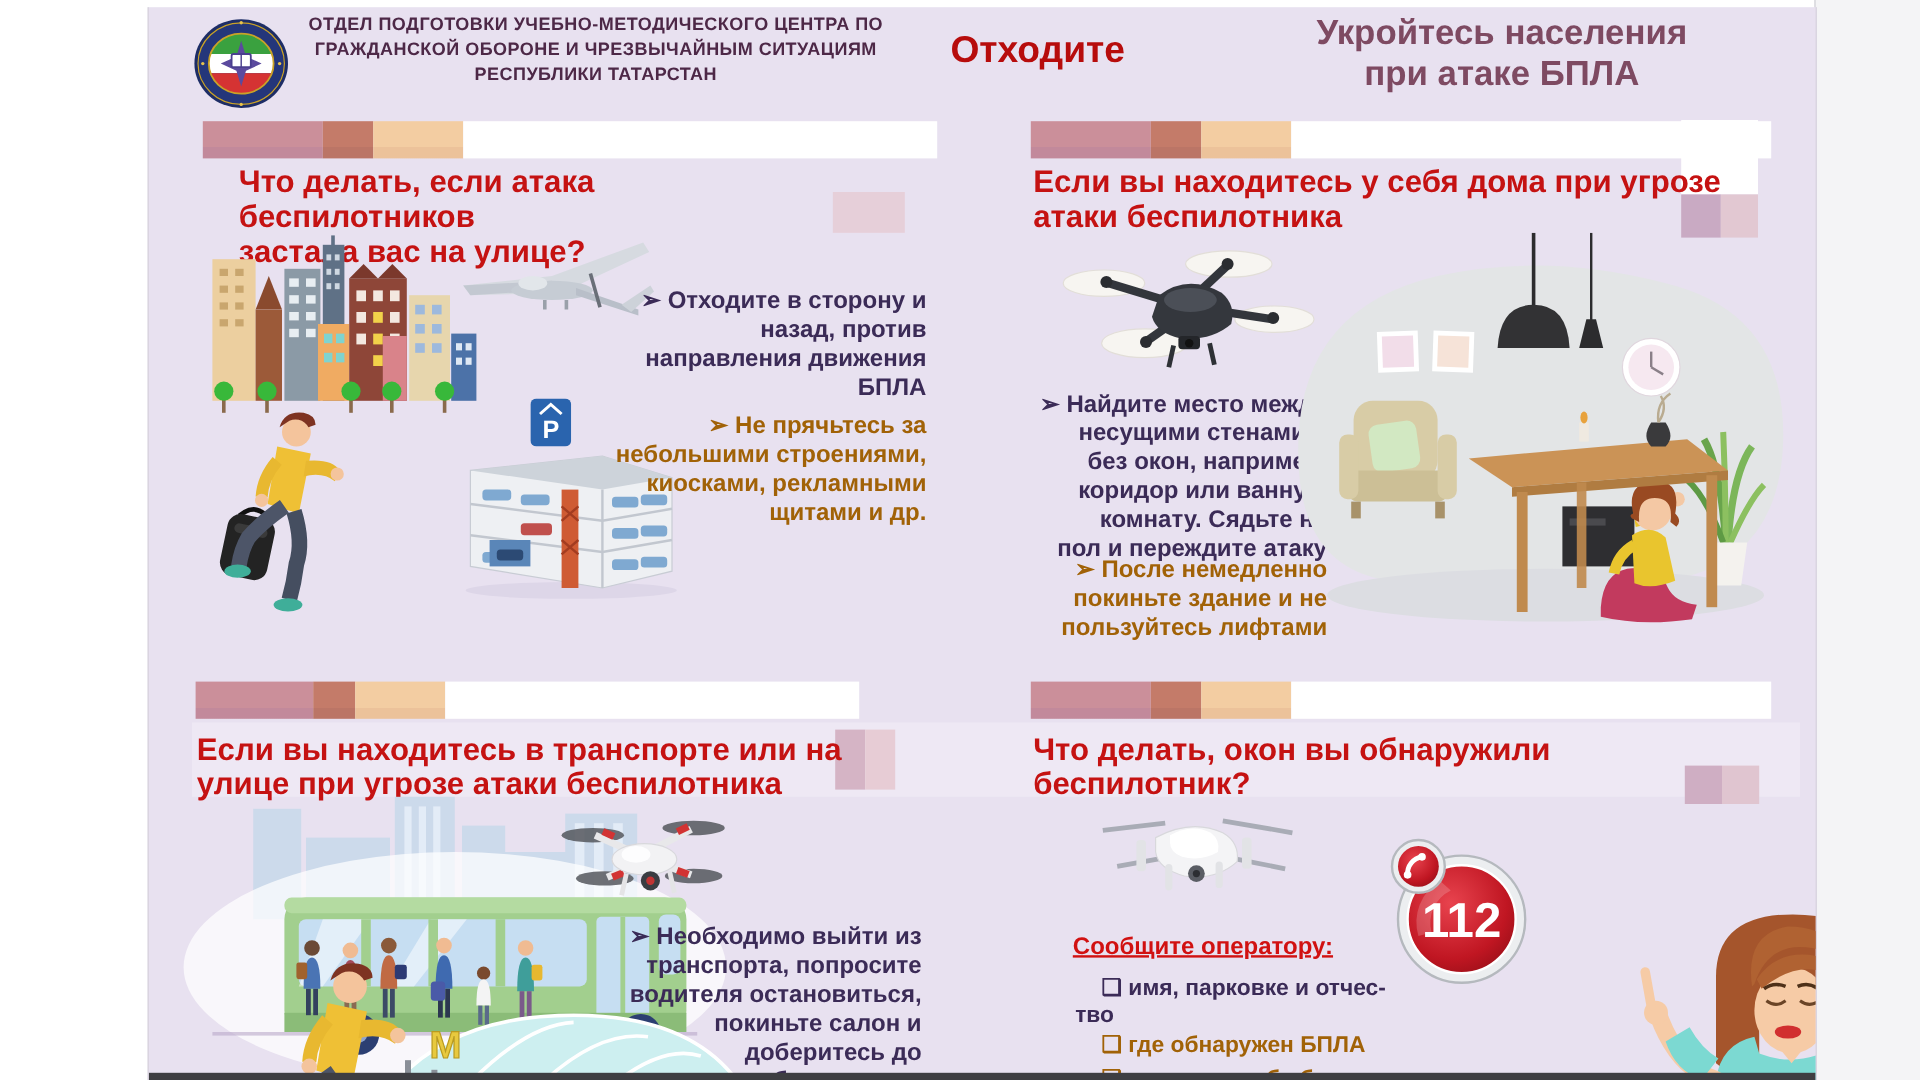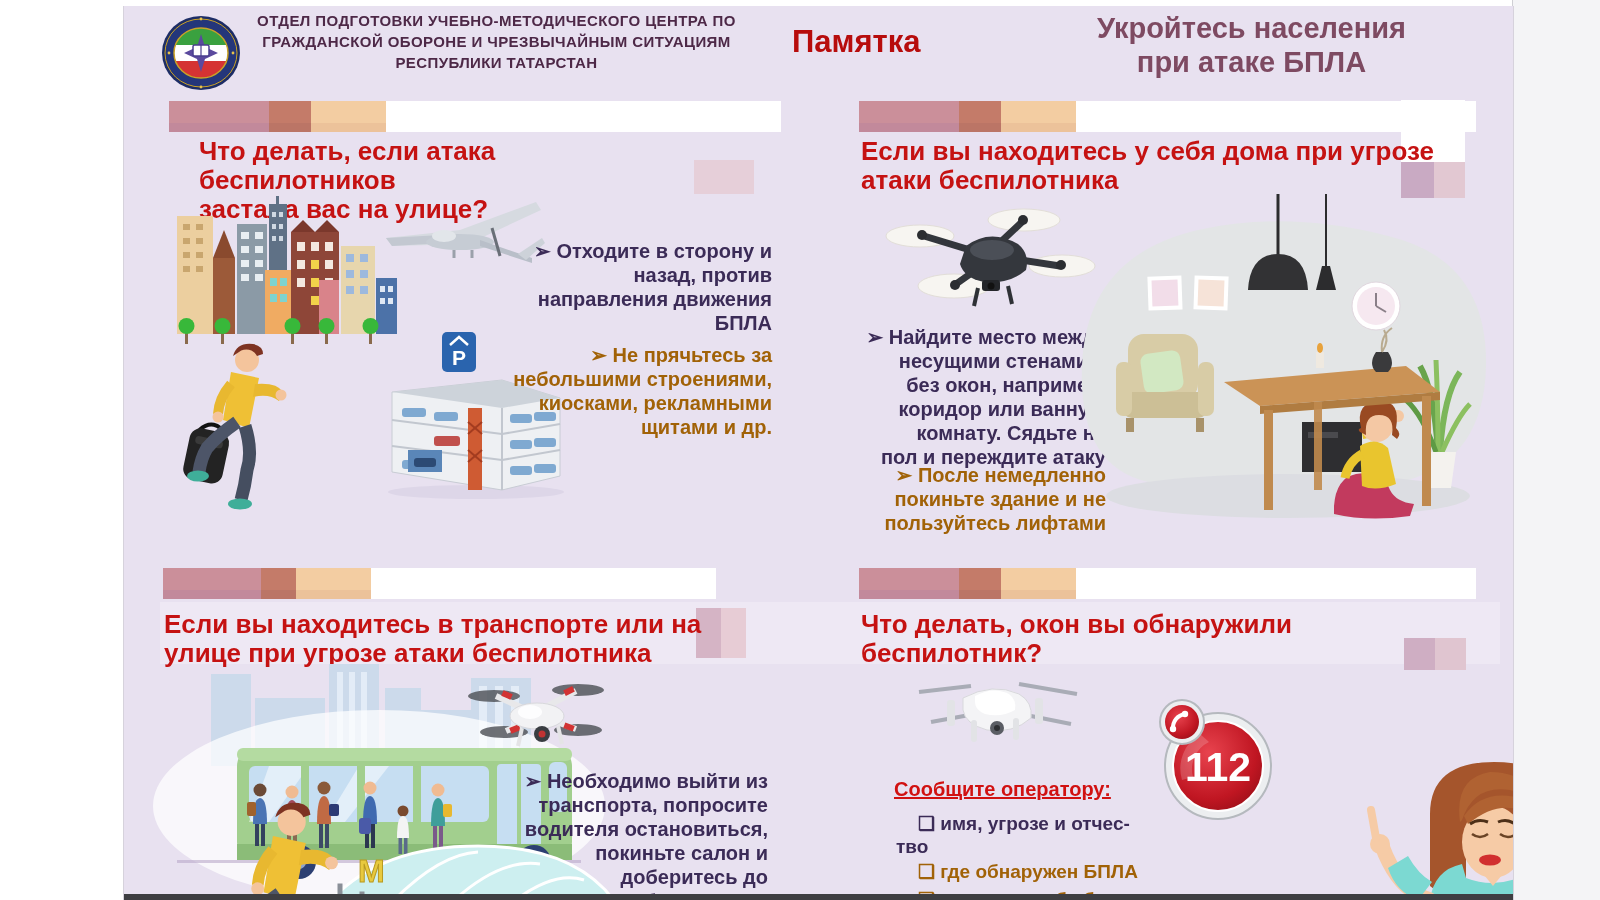--- a/index.html
+++ b/index.html
@@ -62,21 +62,21 @@
           <circle cx="73" cy="39" r="1.4"></circle>
         <circle cx="41" cy="5" r="1.4"></circle>
           <circle cx="41" cy="73" r="1.4"></circle>
       </g>
     </svg>
 
     <div class="abs org-text" style="left:120px;top:4px;width:505px">ОТДЕЛ  ПОДГОТОВКИ  УЧЕБНО-МЕТОДИЧЕСКОГО ЦЕНТРА  ПО
 ГРАЖДАНСКОЙ  ОБОРОНЕ И ЧРЕЗВЫЧАЙНЫМ  СИТУАЦИЯМ
 РЕСПУБЛИКИ  ТАТАРСТАН</div>
 
-    <div class="abs memo" style="left:668px;top:18px">Памятка</div>
+    <div class="abs memo" style="left:668px;top:18px">Отходите</div>
 
     <div class="abs main-title" style="left:885px;top:5px;width:485px">Укройтесь населения
 при атаке БПЛА</div>
 
     <div class="abs deco-bar" style="left:45px;top:95px">
       <span class="seg seg-rose" style="width:100px"></span>
       <span class="seg seg-salmon" style="width:42px"></span>
       <span class="seg seg-peach" style="width:75px"></span>
       <span class="seg seg-white" style="width:395px"></span>
     </div>
@@ -561,21 +561,21 @@
         <rect x="46" y="36" width="8" height="26" rx="3"></rect>
           <rect x="134" y="34" width="8" height="26" rx="3"></rect>
         <rect x="70" y="56" width="6" height="22" rx="3"></rect>
           <rect x="112" y="54" width="6" height="22" rx="3"></rect>
       </g>
       <circle cx="96" cy="64" r="7" fill="#5a5d64"></circle>
         <circle cx="96" cy="64" r="3" fill="#2c2e32"></circle>
     </svg>
 
     <div class="abs report" style="left:770px;top:772px">Сообщите оператору:</div>
-    <div class="abs check-item tone-purple" style="left:772px;top:806px;width:320px">❑ имя, угрозе и отчес-
+    <div class="abs check-item tone-purple" style="left:772px;top:806px;width:320px">❑ имя, парковке и отчес-
 тво</div>
     <div class="abs check-item tone-red" style="left:772px;top:854px;width:320px">❑ где обнаружен БПЛА</div>
     <div class="abs check-item tone-red" style="left:772px;top:882px;width:320px">❑ как ведет себя беспи-</div>
 
     <svg class="abs" style="left:1028px;top:686px" width="124" height="130" viewBox="0 0 124 130">
       <defs>
         <radialGradient id="redg" cx="40%" cy="35%" r="80%">
           <stop offset="0%" stop-color="#e8434e"></stop>
             <stop offset="65%" stop-color="#c01622"></stop>
             <stop offset="100%" stop-color="#8f0d16"></stop>

